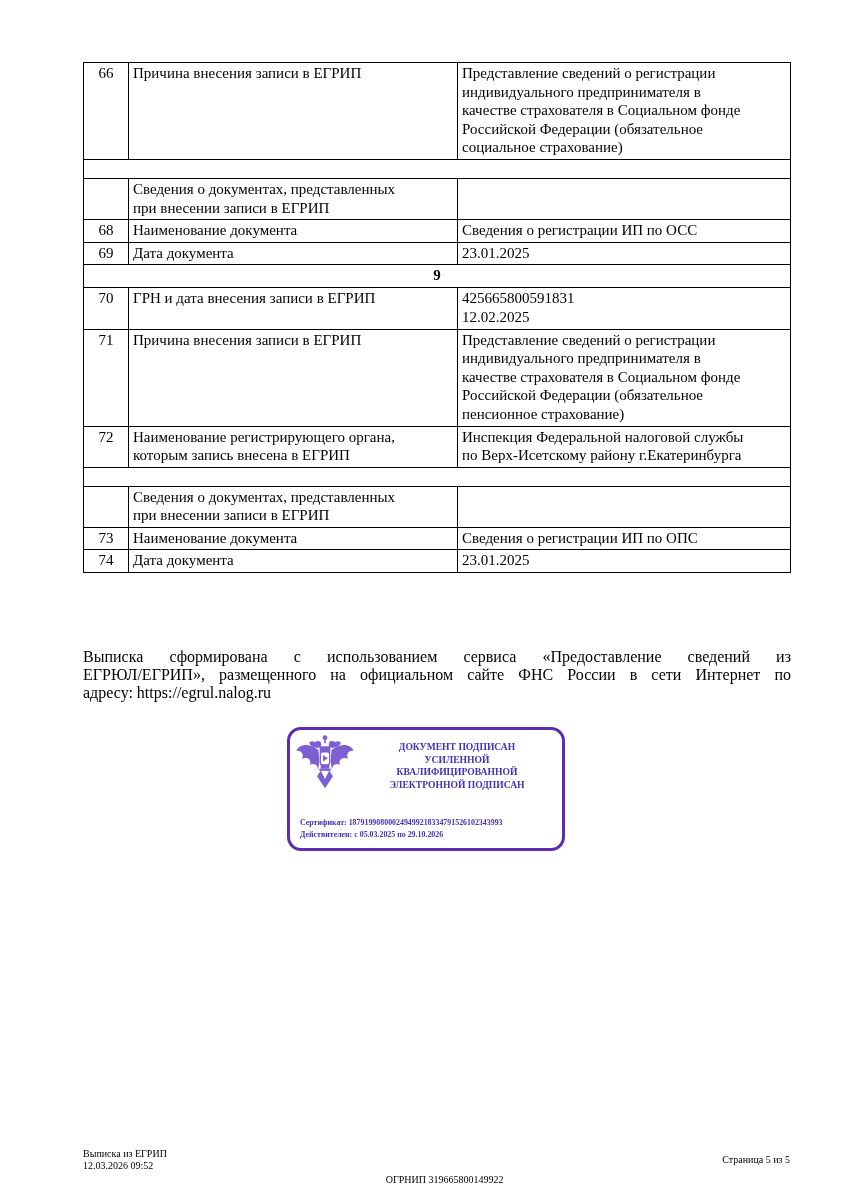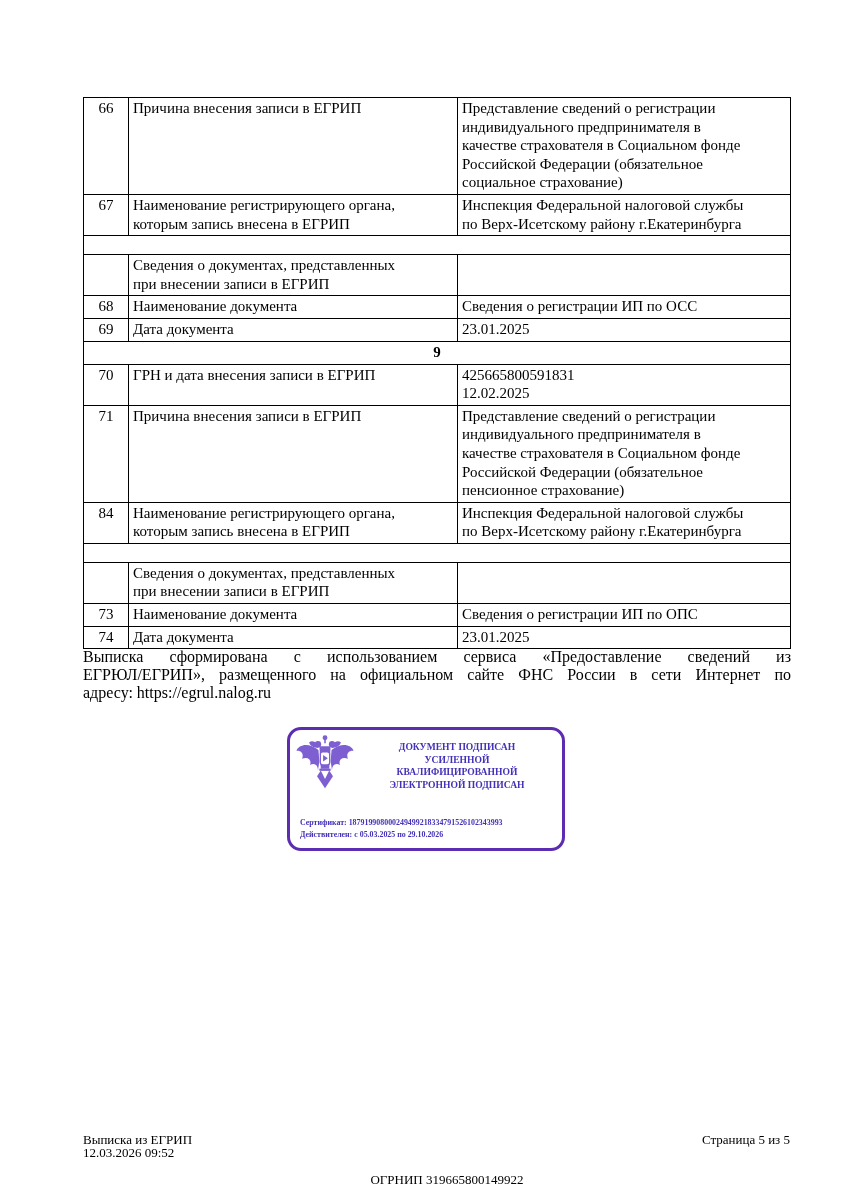--- a/index.html
+++ b/index.html
@@ -4,21 +4,21 @@
 <style>
   html,body { margin:0; padding:0; background:#ffffff; }
   .page {
     position:relative; width:848px; height:1200px; background:#ffffff;
     font-family:"Liberation Serif", serif; color:#000; overflow:hidden;
   }
 
   
   table.records {
     position:absolute; left:83px; top:62px; width:707px;
-    border-collapse:collapse; table-layout:fixed;margin-top:35px;
+    border-collapse:collapse; table-layout:fixed;
   }
   table.records td {
     border:1px solid #000; vertical-align:top;
     padding:1px 4px 2px 4px;
     font-size:15px; line-height:18.6px;
     white-space:pre-line; overflow:hidden;
   }
   td.c-num { text-align:center; padding-left:1px; padding-right:1px; }
   tr.spacer td { height:18px; padding:0; }
   tr.section td { text-align:center; font-weight:bold; height:19px; }
@@ -44,22 +44,22 @@
   }
   .stamp-details {
     margin:20px 9px 0 10px; color:#4331b8; font-weight:bold;
     font-size:7.9px; line-height:11.6px;
   }
   .stamp-details .dline { text-align:left; }
 
   
   .footer {
     position:absolute; left:83px; top:1134px; width:707px;
-    display:flex; align-items:flex-start;
-    font-size:13px; line-height:12.6px;
+    display:flex; align-items:center;
+    font-size:10px; line-height:12.6px;
   }
   .footer .f-left  { text-align:left; }
   .footer .f-center{ flex:1; text-align:center;margin-top:40px; }
   .footer .f-right { text-align:right; }
 </style>
 </head>
 <body>
 
 <div class="page">
 
@@ -71,27 +71,20 @@
     </colgroup>
     <tbody>
       <tr>
         <td class="c-num">66</td>
         <td>Причина внесения записи в ЕГРИП</td>
         <td>Представление сведений о регистрации
 индивидуального предпринимателя в
 качестве страхователя в Социальном фонде
 Российской Федерации (обязательное
 социальное страхование)</td>
-      </tr>
-      <tr>
-        <td class="c-num">67</td>
-        <td>Наименование регистрирующего органа,
-которым запись внесена в ЕГРИП</td>
-        <td>Инспекция Федеральной налоговой службы
-по Верх-Исетскому району г.Екатеринбурга</td>
       </tr>
       <tr class="spacer">
         <td colspan="3"></td>
       </tr>
       <tr>
         <td class="c-num"></td>
         <td>Сведения о документах, представленных
 при внесении записи в ЕГРИП</td>
         <td></td>
       </tr>
@@ -117,21 +110,21 @@
       <tr>
         <td class="c-num">71</td>
         <td>Причина внесения записи в ЕГРИП</td>
         <td>Представление сведений о регистрации
 индивидуального предпринимателя в
 качестве страхователя в Социальном фонде
 Российской Федерации (обязательное
 пенсионное страхование)</td>
       </tr>
       <tr>
-        <td class="c-num">84</td>
+        <td class="c-num">72</td>
         <td>Наименование регистрирующего органа,
 которым запись внесена в ЕГРИП</td>
         <td>Инспекция Федеральной налоговой службы
 по Верх-Исетскому району г.Екатеринбурга</td>
       </tr>
       <tr class="spacer">
         <td colspan="3"></td>
       </tr>
       <tr>
         <td class="c-num"></td>

